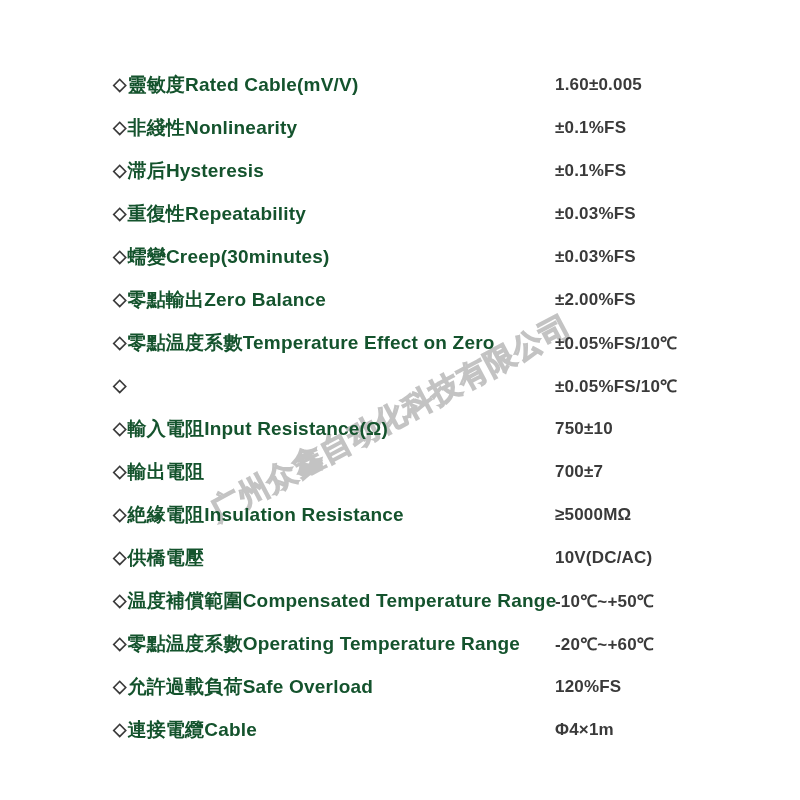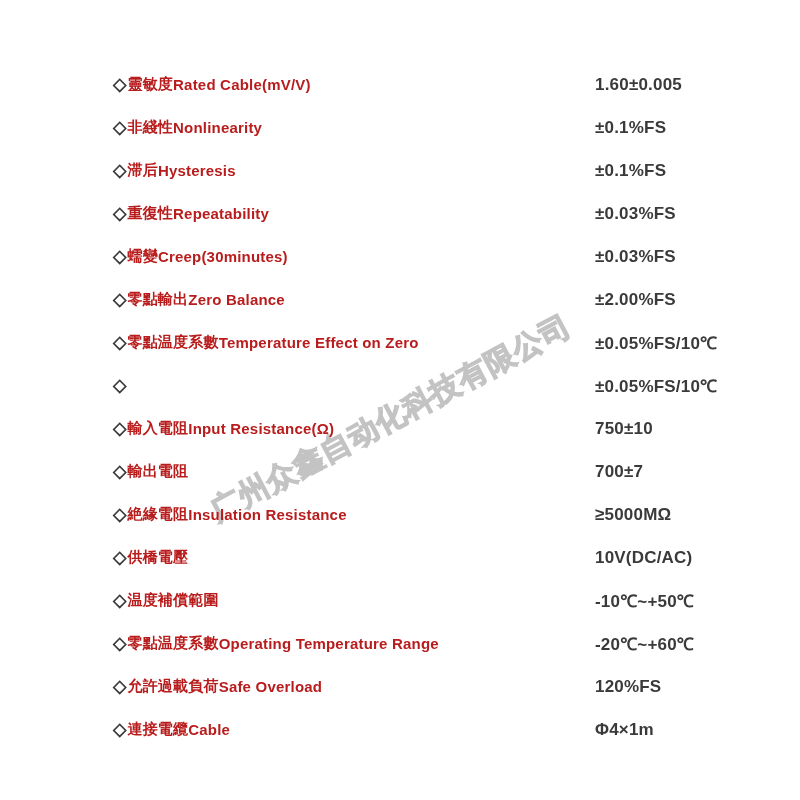--- a/index.html
+++ b/index.html
@@ -48,35 +48,34 @@
     display: flex;
     align-items: center;
   }
   .bullet {
     font-size: 17.5px;
     font-weight: bold;
     color: #3a3a3a;
     margin-right: 1px;
   }
   .label-zh, .label-en {
-    font-size: 15px;
+    font-size: 19px;
     font-weight: bold;
-    color: #b91c1c;
+    color: #14532d;
     white-space: nowrap;
     letter-spacing: 0.2px;
   }
   .spec-value {
     position: absolute;
     left: 442px;
     font-size: 17px;
     font-weight: bold;
     color: #3a3a3a;
     white-space: nowrap;
     letter-spacing: 0.2px;
-    margin-left: 40px;
   }
 </style>
 </head>
 <body>
 
 <div class="page">
 
   <div class="watermark">广州众鑫自动化科技有限公司</div>
 
   <div class="spec-table" id="spec-table">
@@ -156,20 +155,21 @@
 
     <div class="spec-row">
       <span class="bullet">◇</span>
       <span class="label-zh">供橋電壓</span>
       <span class="spec-value">10V(DC/AC)</span>
     </div>
 
     <div class="spec-row">
       <span class="bullet">◇</span>
       <span class="label-zh">温度補償範圍</span>
+      <span class="label-en">Compensated Temperature Range</span>
       <span class="spec-value">-10℃~+50℃</span>
     </div>
 
     <div class="spec-row">
       <span class="bullet">◇</span>
       <span class="label-zh">零點温度系數</span>
       <span class="label-en">Operating Temperature Range</span>
       <span class="spec-value">-20℃~+60℃</span>
     </div>
 

